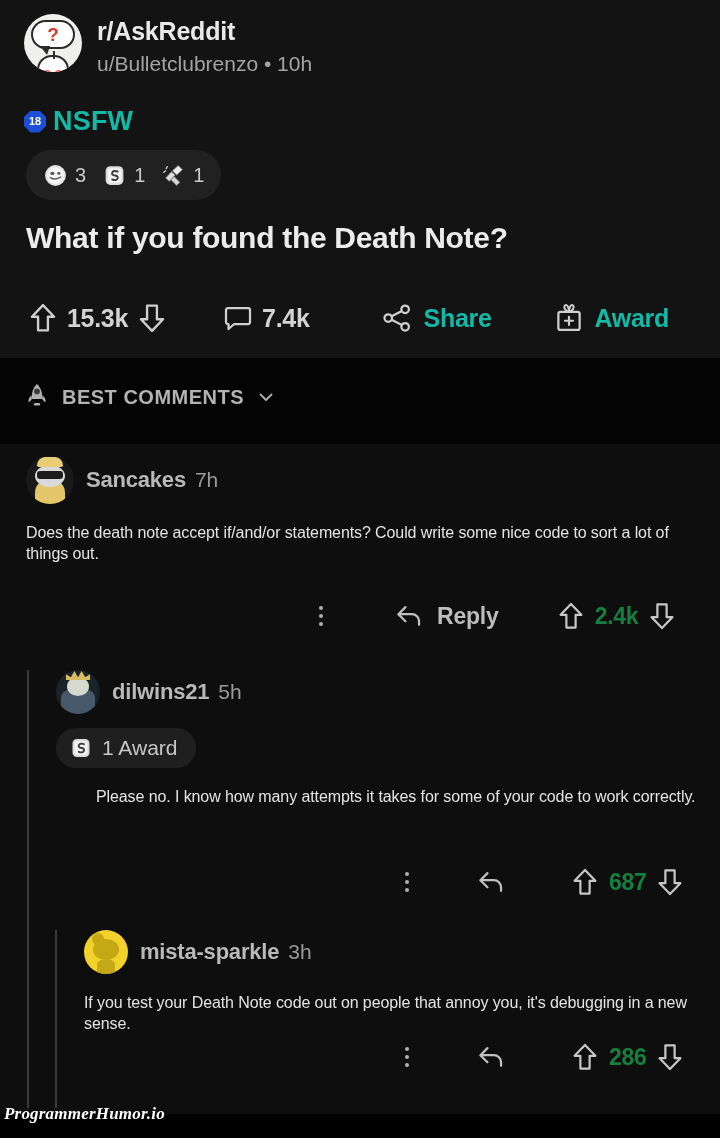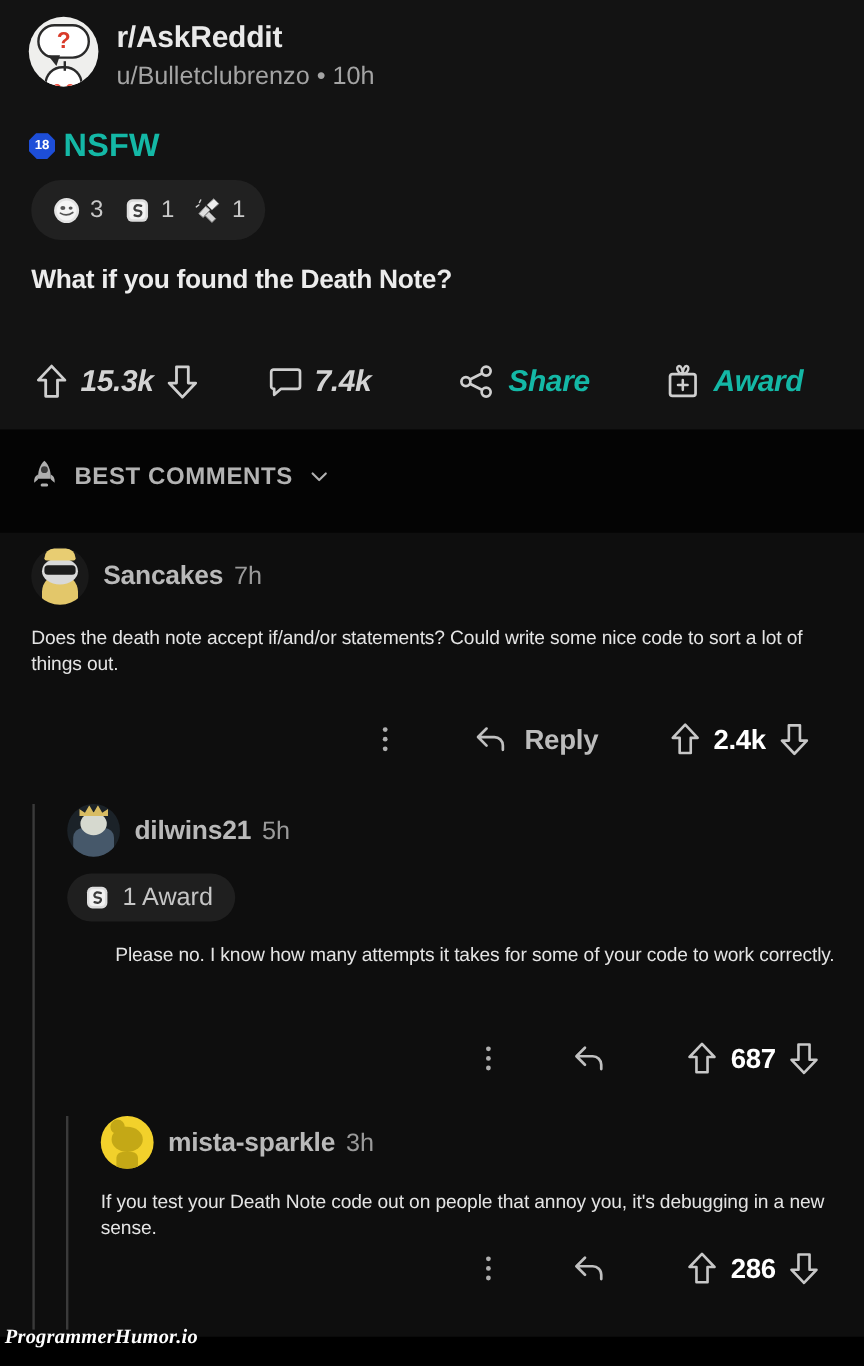--- a/index.html
+++ b/index.html
@@ -64,25 +64,25 @@
     background:#212121; border-radius:25px;
     display:flex; align-items:center; padding:0 17px; gap:5px;
   }
   .award-item { display:flex; align-items:center; gap:7px; margin-right:11px; }
   .award-item:last-child { margin-right:0; }
   .award-count { font-size:20px; color:#c9c9c9; }
   .aw-icon { width:25px; height:25px; flex:none; display:block; }
 
   .post-title {
     position:absolute; left:26px; top:220px; width:660px;
-    font-size:22px; font-weight:bold; color:#ececec; line-height:1.2; letter-spacing:-0.3px;
+    font-size:30px; font-weight:bold; color:#ececec; line-height:1.2; letter-spacing:-0.3px;
   }
 
   .post-actions { position:absolute; left:28px; top:302px; display:flex; align-items:center; }
-  .pa-group { display:flex; align-items:center;font-style:italic; }
+  .pa-group { display:flex; align-items:center; }
   .pa-val { font-size:25px; font-weight:bold; color:#d3d3d3; margin:0 9px; letter-spacing:-0.3px; }
   .pa-label { font-size:25px; font-weight:bold; color:#14b8a6; margin-left:11px; letter-spacing:-0.3px; }
   .gap-1 { width:56px; } .gap-2 { width:62px; } .gap-3 { width:62px; }
 
   
   .sortbar { position:absolute; left:0; top:358px; width:720px; height:86px; background:#040404; }
   .sortbar-inner { position:absolute; left:24px; top:24px; display:flex; align-items:center; gap:12px; }
   .sort-label { font-size:20px; font-weight:bold; color:#b3b3b3; letter-spacing:0.5px; }
 
   
@@ -98,21 +98,21 @@
   .cmt-body { font-size:16px; color:#e4e4e4; line-height:1.33; letter-spacing:-0.1px; }
 
   .cmt-award-pill {
     display:inline-flex; align-items:center; gap:9px;
     background:#1f1f1f; border-radius:20px; height:40px; padding:0 18px 0 13px;
   }
   .cmt-award-text { font-size:21px; color:#c6c6c6; }
 
   .cmt-actions { position:absolute; display:flex; align-items:center; }
   .ca-reply-label { font-size:23px; font-weight:bold; color:#bcbcbc; margin-left:13px; letter-spacing:-0.2px; }
-  .ca-score { font-size:23px; font-weight:bold; color:#ffffff; margin:0 10px; letter-spacing:-0.3px; }
+  .ca-score { font-size:23px; font-weight:bold; color:#15803d; margin:0 10px; letter-spacing:-0.3px; }
 
   .dots { display:flex; flex-direction:column; gap:4px; align-items:center; justify-content:center; width:22px; }
   .dots i { width:4px; height:4px; border-radius:50%; background:#b0b0b0; display:block; }
 
   
   .av-sancakes { background:#191919; }
   .av-sancakes .body { position:absolute; left:50%; transform:translateX(-50%); bottom:-3px; width:30px; height:28px; border-radius:14px 14px 6px 6px; background:#e3c76a; }
   .av-sancakes .face { position:absolute; left:50%; transform:translateX(-50%); top:9px; width:30px; height:22px; border-radius:50%; background:#d9d9d9; }
   .av-sancakes .shades { position:absolute; left:50%; transform:translateX(-50%); top:15px; width:26px; height:8px; border-radius:3px; background:#1c1c1c; }
   .av-sancakes .hat { position:absolute; left:50%; transform:translateX(-50%); top:1px; width:26px; height:10px; border-radius:9px 9px 2px 2px; background:#e8cd72; }

